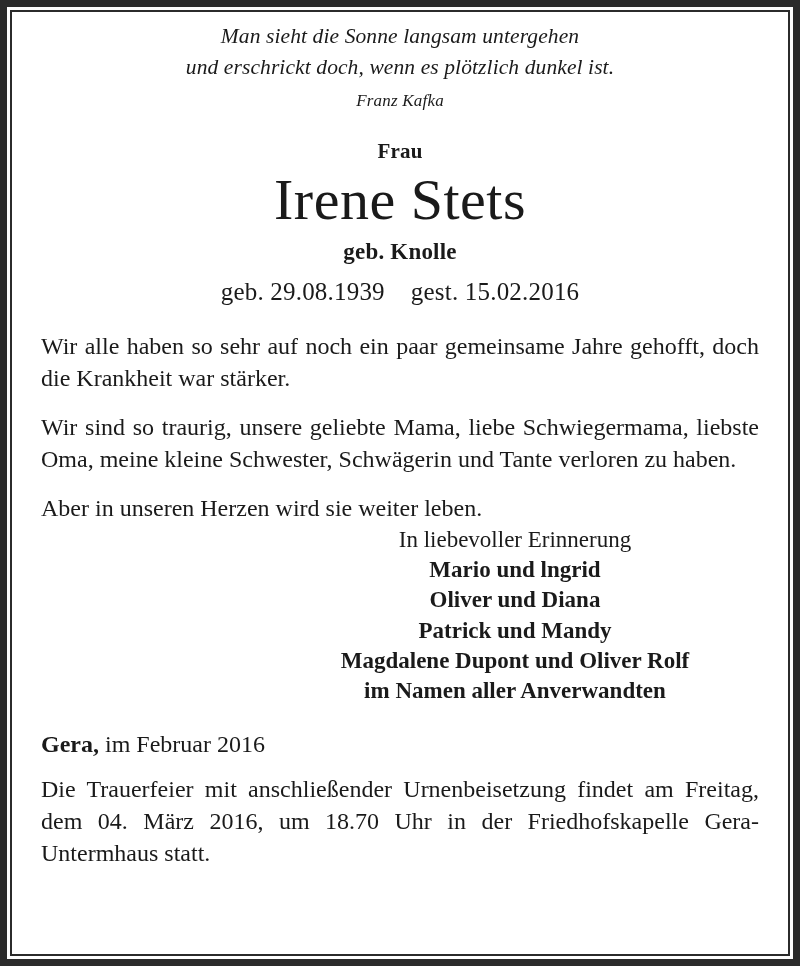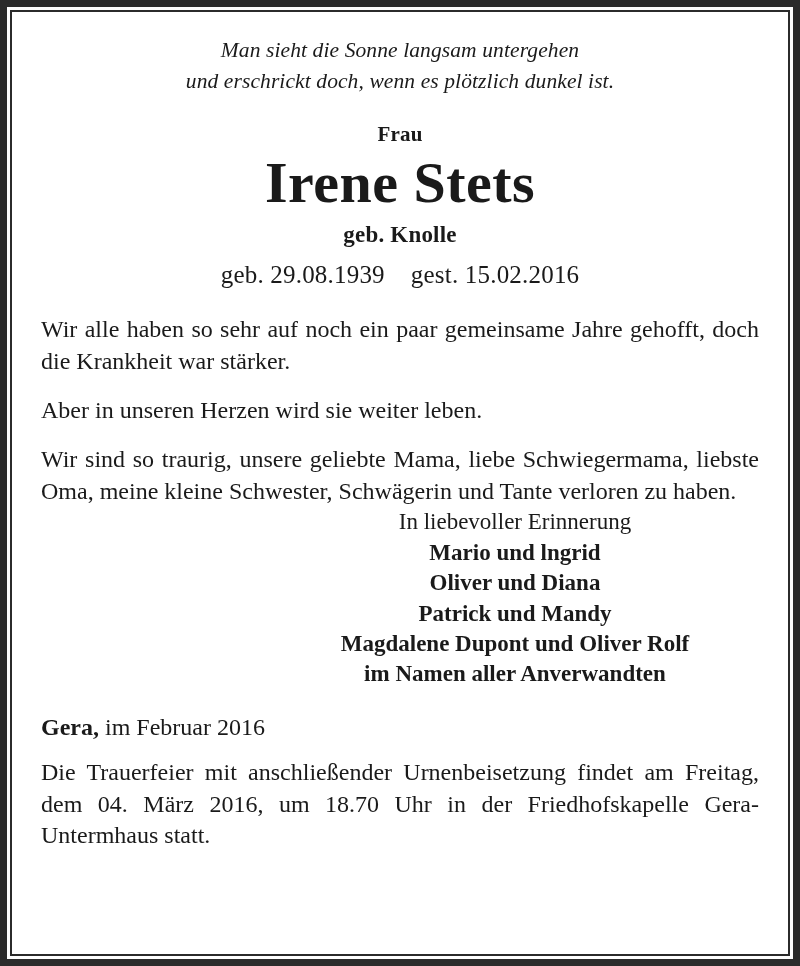--- a/index.html
+++ b/index.html
@@ -33,21 +33,21 @@
     background: #ffffff;
     box-sizing: border-box;
   }
 
   .content {
     position: absolute;
     left: 0;
     top: 0;
     right: 0;
     bottom: 0;
-    padding: 28px 26px 0 26px;
+    padding: 14px 26px 0 26px;
     box-sizing: border-box;
   }
 
   
   .quote {
     text-align: center;
     font-style: italic;
     line-height: 1.42;
   }
   .quote-line {
@@ -65,21 +65,21 @@
   
   .salutation {
     text-align: center;
     font-weight: bold;
     font-size: 21px;
     margin-top: 26px;
     letter-spacing: .2px;
   }
   .fullname {
     text-align: center;
-    font-weight: bold;
+    font-weight: normal;
     font-size: 58px;
     line-height: 1.05;
     margin-top: 6px;
     letter-spacing: .5px;
   }
   .maidenname {
     text-align: center;
     font-weight: bold;
     font-size: 23px;
     margin-top: 8px;
@@ -152,33 +152,34 @@
 <body>
 
 <div class="notice">
   <div class="inner-frame"></div>
 
   <div class="content">
 
     <div class="quote">
       <div class="quote-line">Man sieht die Sonne langsam untergehen</div>
       <div class="quote-line">und erschrickt doch, wenn es plötzlich dunkel ist.</div>
+      <div class="quote-author">Franz Kafka</div>
     </div>
 
     <div class="salutation">Frau</div>
     <div class="fullname">Irene Stets</div>
     <div class="maidenname">geb. Knolle</div>
     <div class="dates">
       <span>geb. 29.08.1939</span><span class="gap"></span><span>gest. 15.02.2016</span>
     </div>
 
     <div class="body">
       <p class="para">Wir alle haben so sehr auf noch ein paar gemeinsame Jahre gehofft, doch die Krankheit war stärker.</p>
+      <p class="para">Wir sind so traurig, unsere geliebte Mama, liebe Schwiegermama, liebste Oma, meine kleine Schwester, Schwägerin und Tante verloren zu haben.</p>
       <p class="para">Aber in unseren Herzen wird sie weiter leben.</p>
-      <p class="para">Wir sind so traurig, unsere geliebte Mama, liebe Schwiegermama, liebste Oma, meine kleine Schwester, Schwägerin und Tante verloren zu haben.</p>
     </div>
 
     <div class="family">
       <div class="family-intro">In liebevoller Erinnerung</div>
       <div class="family-name">Mario und lngrid</div>
       <div class="family-name">Oliver und Diana</div>
       <div class="family-name">Patrick und Mandy</div>
       <div class="family-name">Magdalene Dupont und Oliver Rolf</div>
       <div class="family-name">im Namen aller Anverwandten</div>
     </div>

